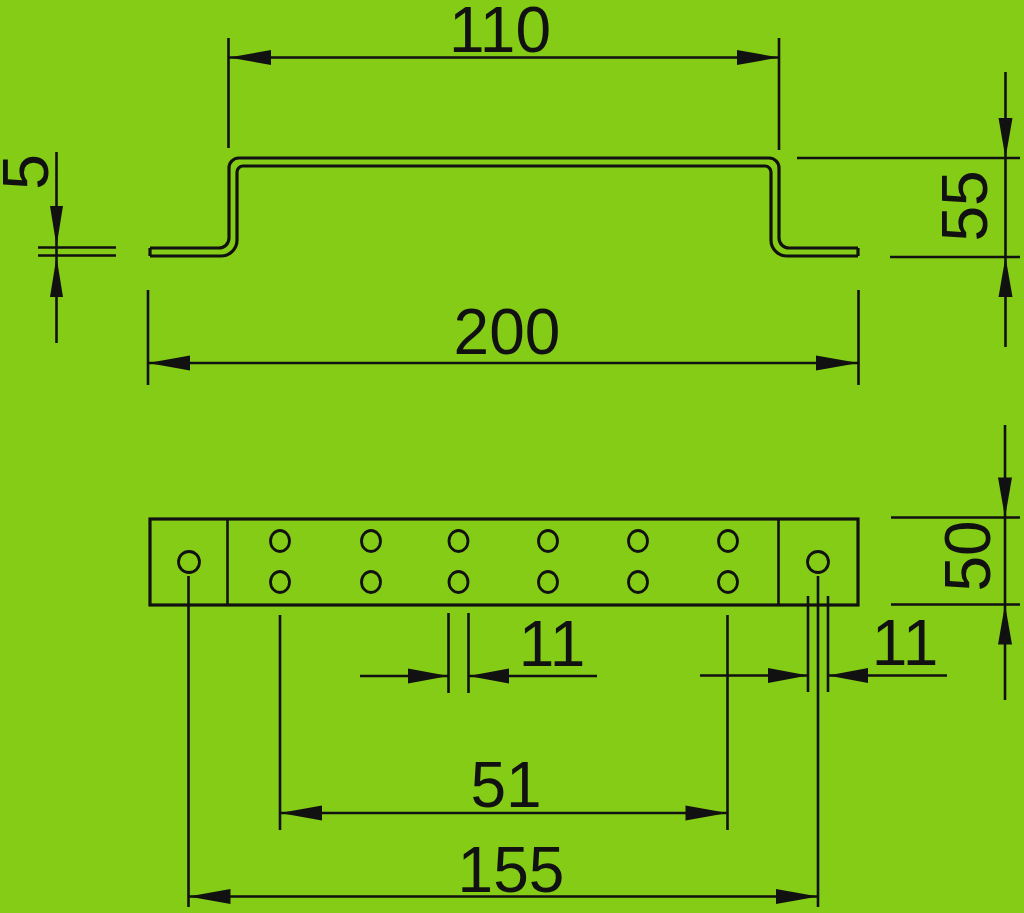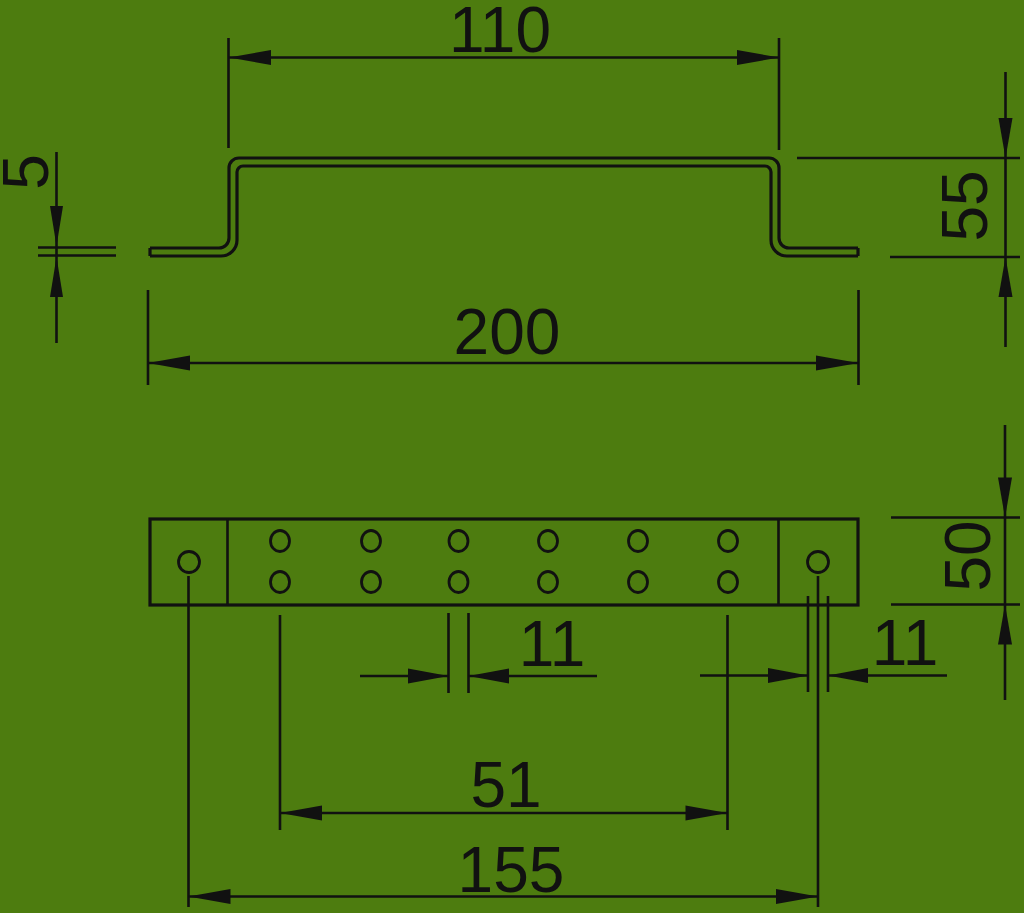--- a/index.html
+++ b/index.html
@@ -4,21 +4,21 @@
 <style>
   html, body {
     margin: 0;
     padding: 0;
     background: #ffffff;
   }
   .canvas {
     position: relative;
     width: 1024px;
     height: 913px;
-    background: #4d7c0f;
+    background: #84cc16;
     overflow: hidden;
   }
   svg {
     display: block;
   }
   .ln {
     stroke: #111111;
     stroke-width: 2.6;
     fill: none;
     stroke-linecap: butt;

